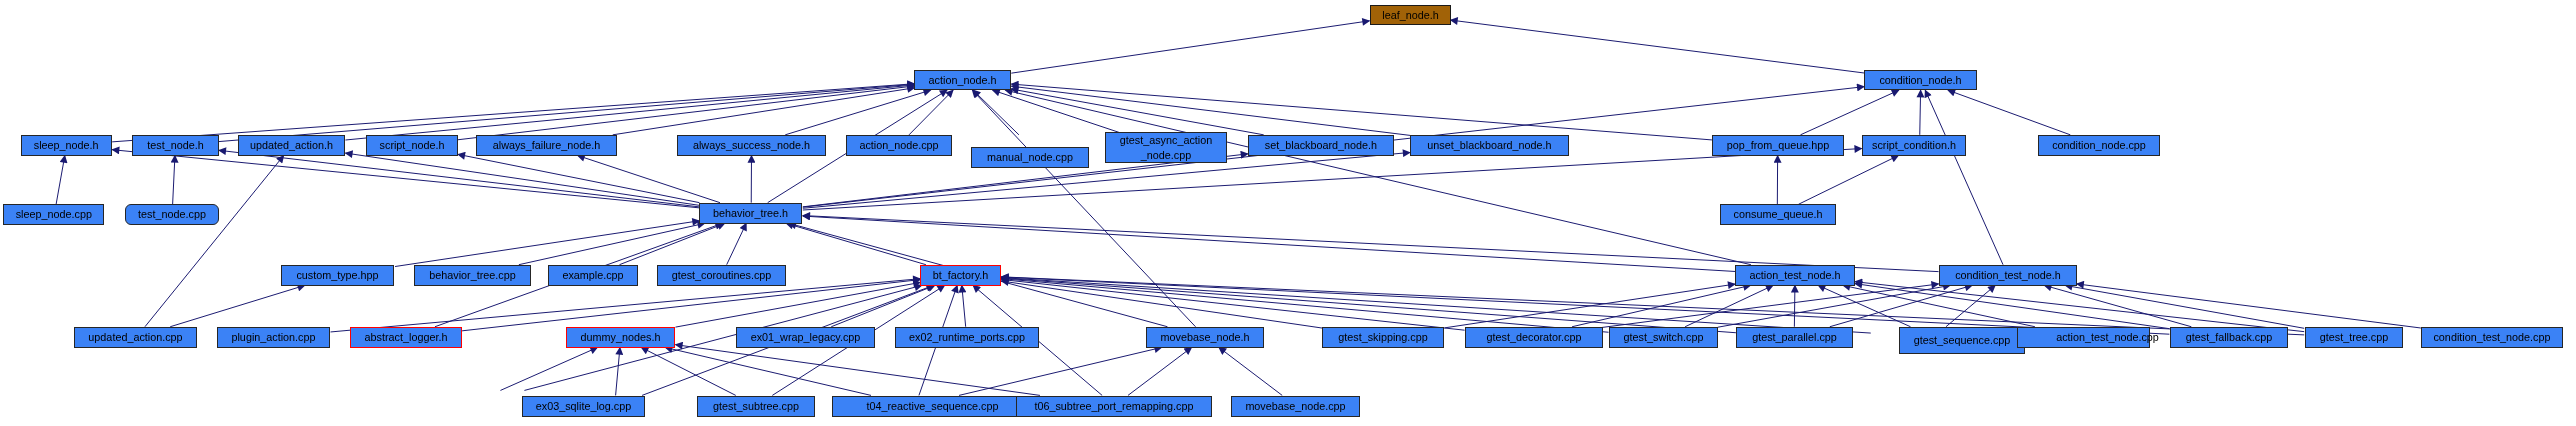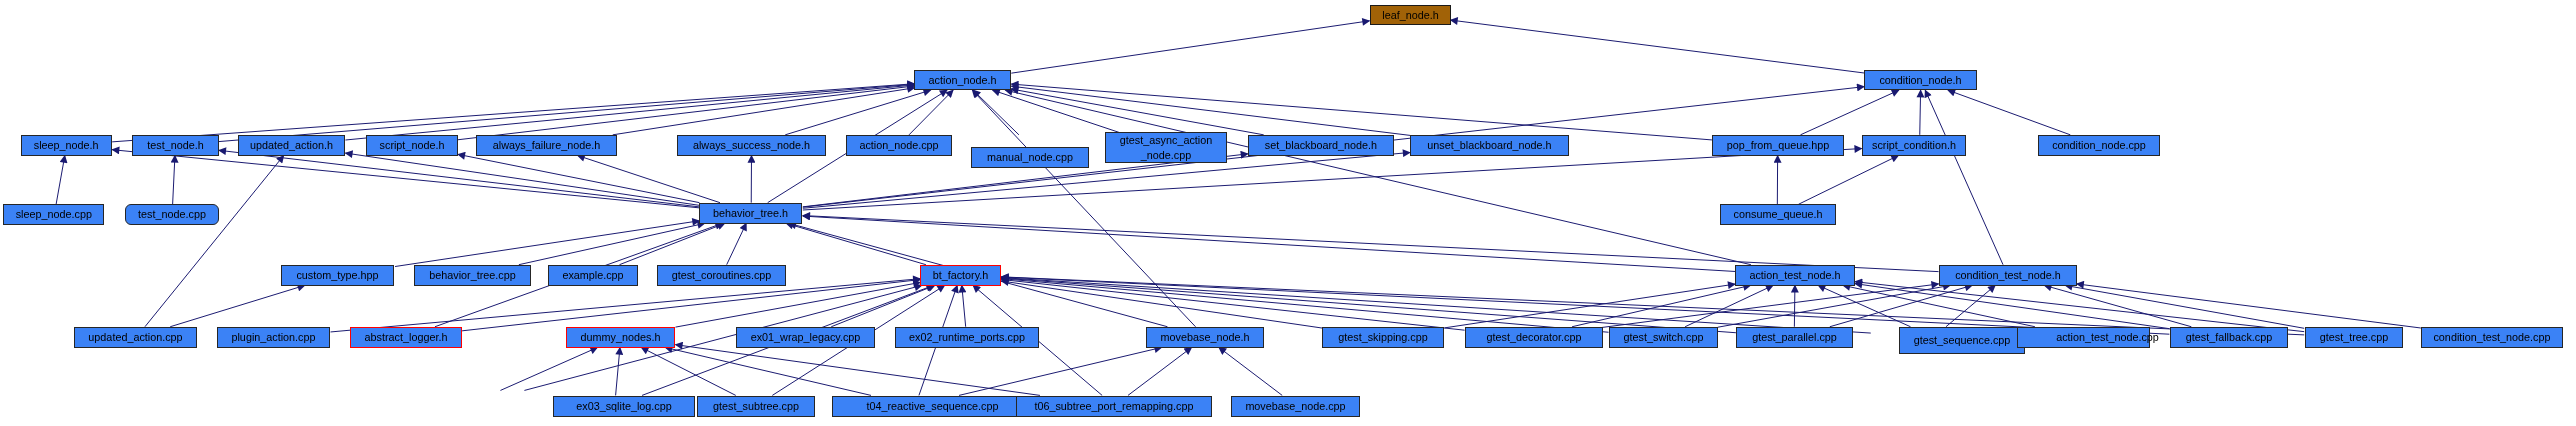--- a/index.html
+++ b/index.html
@@ -170,19 +170,19 @@
     <div class="graph-node" style="left: 1146px; top: 327px; width: 118px; height: 20.7px;">movebase_node.h</div>
     <div class="graph-node" style="left: 1322px; top: 327px; width: 122px; height: 20.7px;">gtest_skipping.cpp</div>
     <div class="graph-node" style="left: 1465px; top: 327px; width: 138px; height: 20.7px;">gtest_decorator.cpp</div>
     <div class="graph-node" style="left: 1609px; top: 327px; width: 109px; height: 20.7px;">gtest_switch.cpp</div>
     <div class="graph-node" style="left: 1736px; top: 327px; width: 117px; height: 20.7px;">gtest_parallel.cpp</div>
     <div class="graph-node" style="left: 1871px; top: 327px; width: 126px; height: 27px; margin-left: 28px;">gtest_sequence.cpp</div>
     <div class="graph-node" style="left: 2017px; top: 327px; width: 133px; height: 20.7px; padding-left: 48px;">action_test_node.cpp</div>
     <div class="graph-node" style="left: 2170px; top: 327px; width: 118px; height: 20.7px;">gtest_fallback.cpp</div>
     <div class="graph-node" style="left: 2305px; top: 327px; width: 98px; height: 20.7px;">gtest_tree.cpp</div>
     <div class="graph-node" style="left: 2421px; top: 327px; width: 142px; height: 20.7px;">condition_test_node.cpp</div>
-    <div class="graph-node" style="left: 553px; top: 396px; width: 142px; height: 20.7px;">ex03_sqlite_log.cpp</div>
+    <div class="graph-node" style="left: 522px; top: 396px; width: 123px; height: 20.7px;">ex03_sqlite_log.cpp</div>
     <div class="graph-node" style="left: 697px; top: 396px; width: 118px; height: 20.7px;">gtest_subtree.cpp</div>
     <div class="graph-node" style="left: 832px; top: 396px; width: 201px; height: 20.7px;">t04_reactive_sequence.cpp</div>
     <div class="graph-node" style="left: 1016px; top: 396px; width: 196px; height: 20.7px;">t06_subtree_port_remapping.cpp</div>
     <div class="graph-node" style="left: 1231px; top: 396px; width: 129px; height: 20.7px;">movebase_node.cpp</div>
   </div>
 
 
 </body></html>

